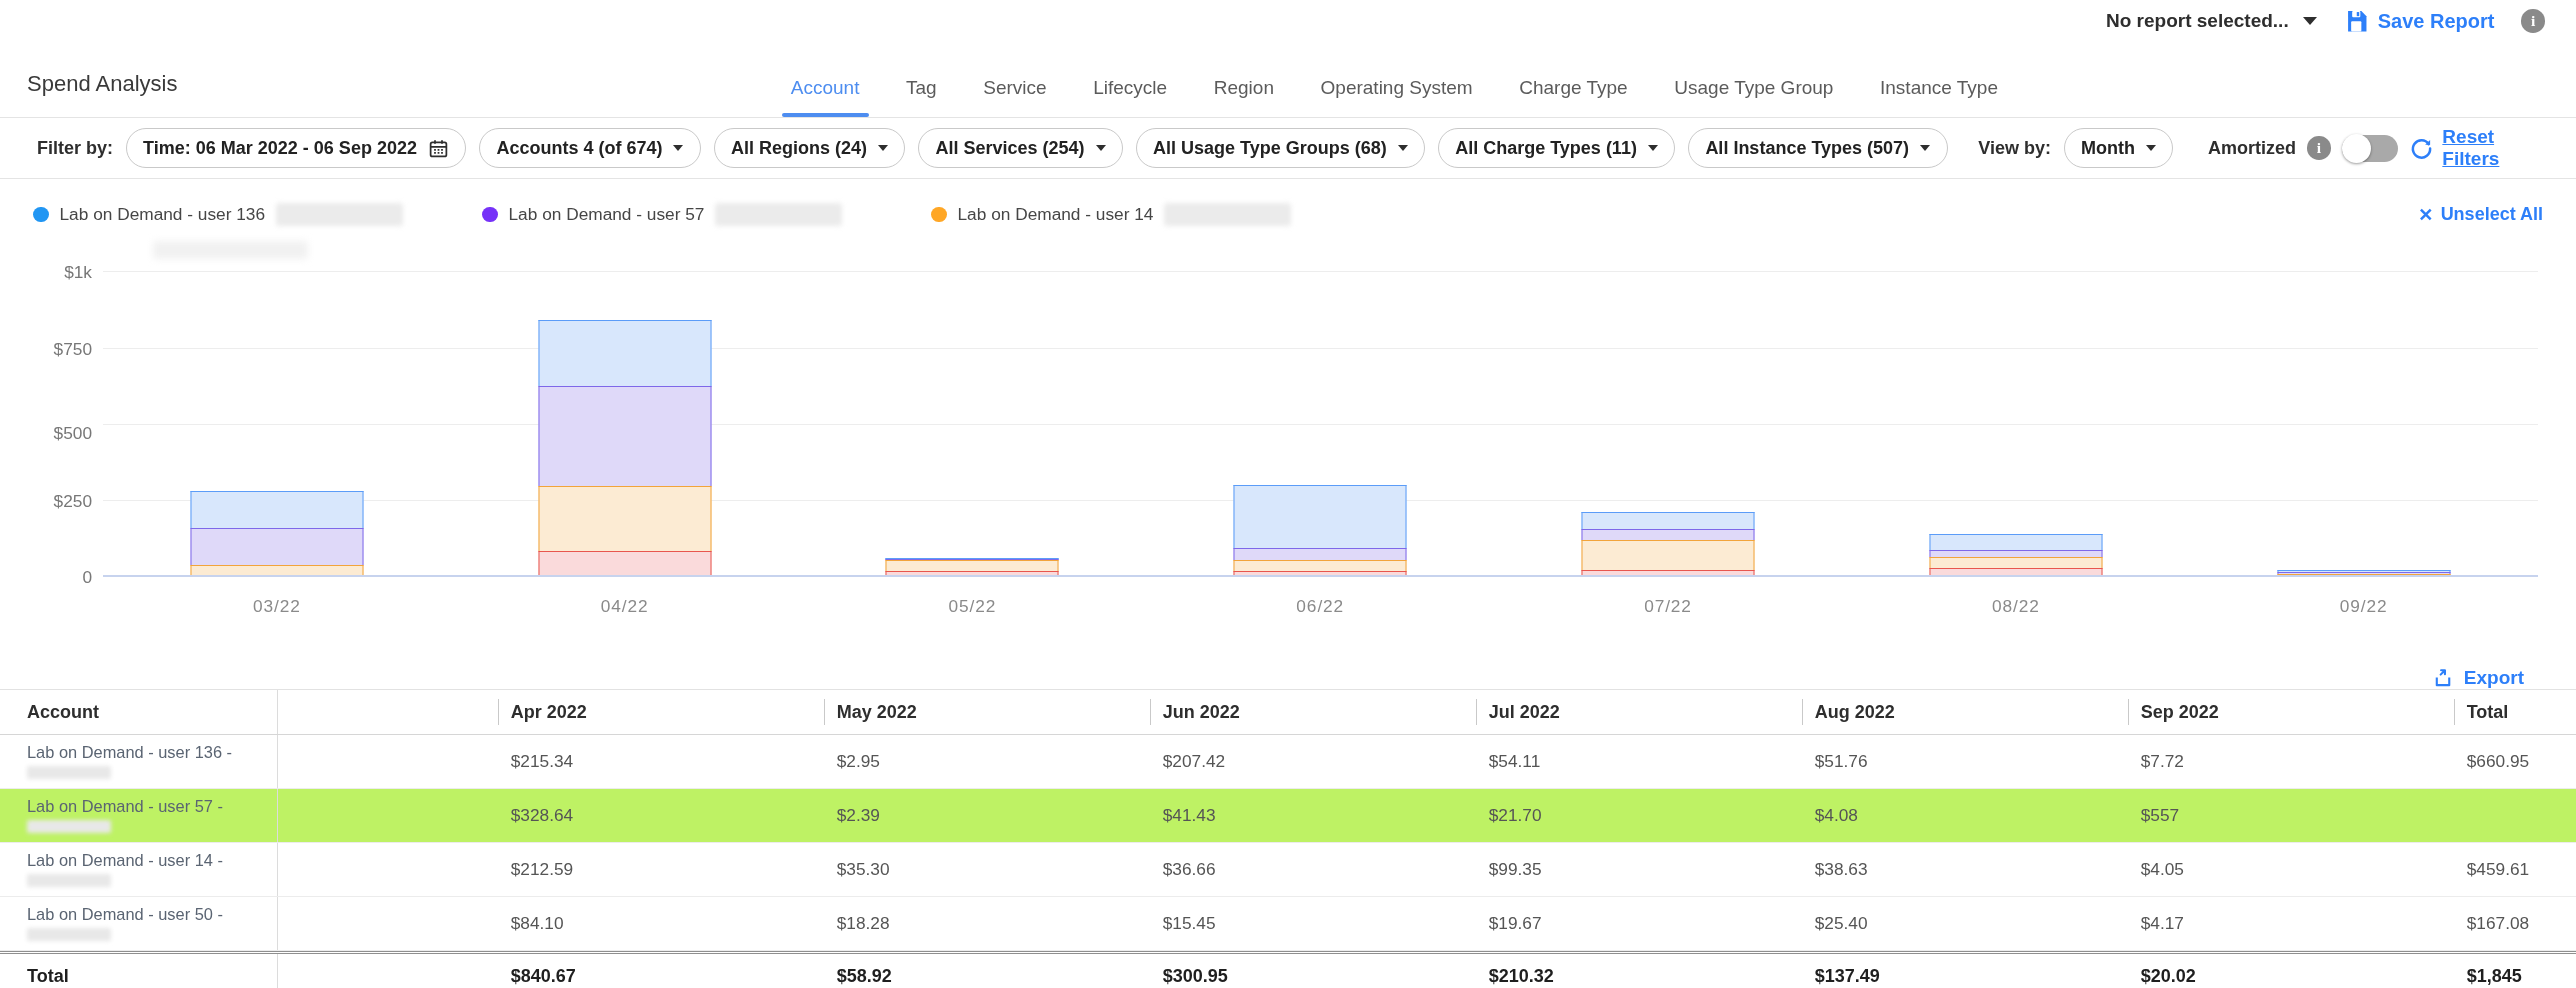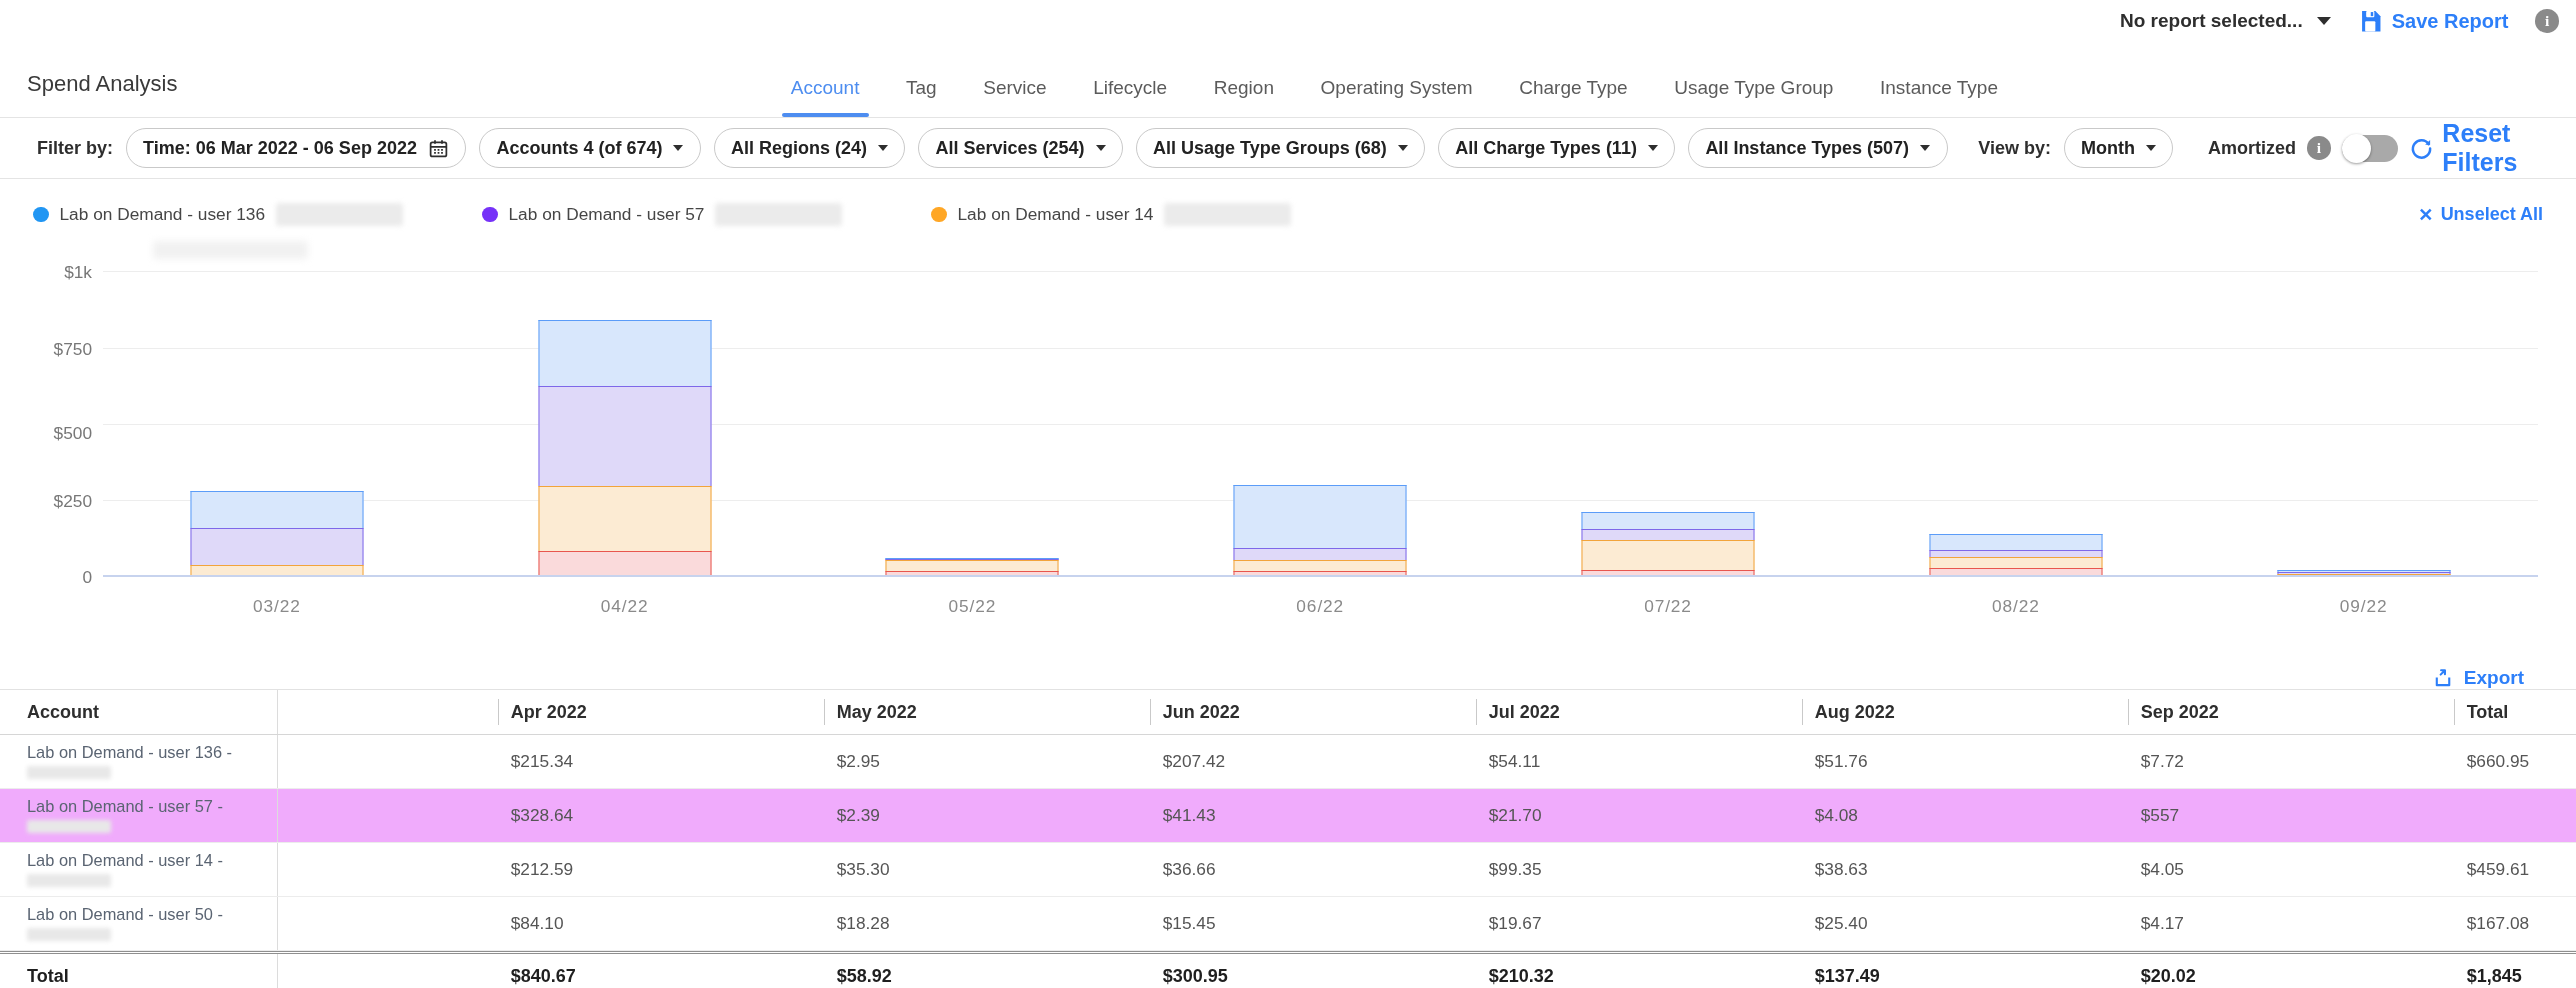--- a/index.html
+++ b/index.html
@@ -1,21 +1,21 @@
 <!DOCTYPE html>
 <html style="font-size:14.5px"><head>
 <meta charset="utf-8">
 <style>
   html,body{margin:0;padding:0;background:#fff;}
   .app{width:2576px;height:989px;position:relative;background:#fff;overflow:hidden;
        font-family:"Liberation Sans",sans-serif;color:#333;}
 
   
   .topbar{height:42px;display:flex;align-items:center;justify-content:flex-end;
-          padding-right:17px;gap:27px;}
+          padding-right:31px;gap:27px;}
   .report-selector{display:flex;align-items:center;gap:14.5px;cursor:pointer;}
   .report-selector .lbl{font-size:19px;font-weight:700;color:#2e2e2e;}
   .caret{width:0;height:0;border-left:7.3px solid transparent;border-right:7.3px solid transparent;
          border-top:8.2px solid #2e2e2e;display:inline-block;}
   .caret.sm{border-left-width:5.5px;border-right-width:5.5px;border-top-width:6.4px;}
   .save-report{display:flex;align-items:center;gap:9px;cursor:pointer;}
   .save-report .lbl{font-size:20px;font-weight:700;color:#2d7ff9;}
   .info-dot{width:23.6px;height:23.6px;border-radius:50%;background:#8a8a8a;color:#fff;
             font-size:15.5px;font-weight:700;display:inline-flex;align-items:center;justify-content:center;
             font-family:"Liberation Serif",serif;}
@@ -35,21 +35,21 @@
   .flabel{font-size:18px;font-weight:700;color:#2e2e2e;white-space:nowrap;}
   .pill{height:38px;border:1.8px solid #c9c9c9;border-radius:20px;background:#fff;display:flex;
         align-items:center;gap:11px;padding:0 16.4px;font-size:18px;font-weight:700;color:#222;
         white-space:nowrap;cursor:pointer;}
   .viewby{margin-left:18px;}
   .amort{margin-left:22px;display:flex;align-items:center;gap:11px;}
   .toggle{width:56px;height:27px;border-radius:14.5px;background:#a9a9a9;position:relative;cursor:pointer;}
   .toggle .knob{position:absolute;left:0px;top:-0.9px;width:29px;height:29px;border-radius:50%;
                 background:#fff;box-shadow:0 0.9px 2.7px rgba(0,0,0,.4);}
   .reset{margin-left:auto;display:flex;align-items:center;gap:9px;color:#2d7ff9;
-         font-size:25px;font-weight:700;cursor:pointer;}
+         font-size:19px;font-weight:700;cursor:pointer;text-decoration:underline;}
 
   
   .legend-row{height:71px;display:flex;align-items:center;padding:0 33px 0 33px;}
   .legend-items{display:flex;}
   .litem{width:449px;display:flex;align-items:center;gap:11px;position:relative;cursor:pointer;}
   .ldot{width:15.5px;height:15.5px;border-radius:50%;flex:none;}
   .ltext{font-size:17.3px;color:#464646;white-space:nowrap;}
   .redact{height:23.6px;width:127px;background:#ebebeb;border-radius:2.7px;filter:blur(2.7px);flex:none;}
   .redact2{position:absolute;left:120px;top:38px;width:155px;height:18px;background:#f1f1f1;
            border-radius:2.7px;filter:blur(3.6px);}
@@ -79,21 +79,21 @@
 
   
   .tbl{border-top:0.9px solid #e2e2e2;}
   .trow{display:grid;grid-template-columns:278px 220px repeat(6,1fr) 122px;align-items:stretch;}
   .thead{height:44px;border-bottom:0.9px solid #d6d6d6;}
   .hcell{display:flex;align-items:center;font-size:18px;font-weight:700;color:#2e2e2e;
          padding-left:12.7px;position:relative;white-space:nowrap;}
   .hcell.first{padding-left:27px;border-right:0.9px solid #dcdcdc;}
   .hcell.tick::before{content:"";position:absolute;left:0;top:9px;bottom:9px;width:0.9px;background:#c9c9c9;}
   .drow{height:53px;border-bottom:0.9px solid #ececec;}
-  .drow.hl{background:#f0abfc;}
+  .drow.hl{background:#bef264;}
   .acell{padding-left:27px;border-right:0.9px solid #dcdcdc;display:flex;flex-direction:column;
          justify-content:center;align-items:flex-start;gap:4.5px;}
   .aname{font-size:16.4px;color:#5a6472;line-height:1.05;}
   .aredact{width:84px;height:13.6px;background:#e8e8e8;border-radius:1.8px;filter:blur(2.3px);}
   .vcell{display:flex;align-items:center;padding-left:12.7px;font-size:17.3px;color:#555;}
   .trow.totals{height:45px;border-top:3.6px double #8f8f8f;border-bottom:0.9px solid #e0e0e0;}
   .totals .acell{justify-content:center;}
   .totals .aname{font-size:18px;font-weight:700;color:#1f1f1f;}
   .totals .vcell{font-size:18px;font-weight:700;color:#1f1f1f;}
   svg{display:block;}

